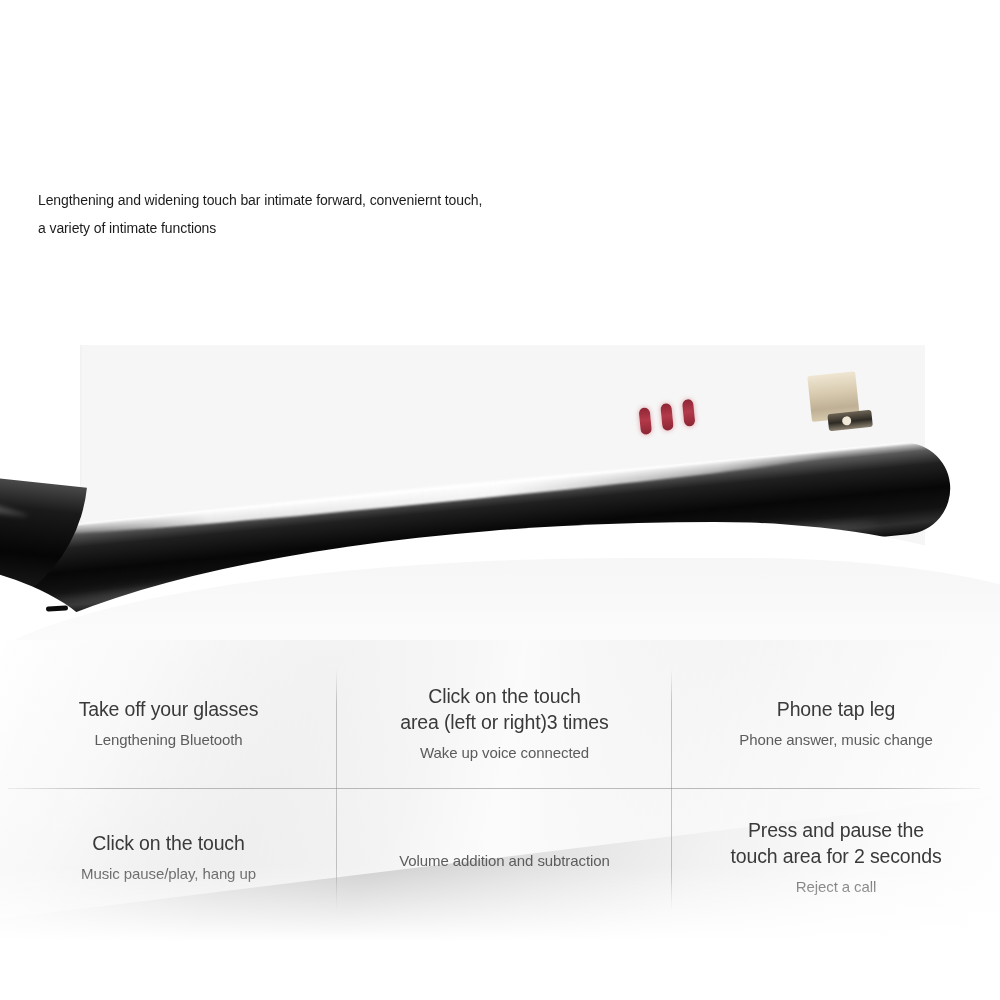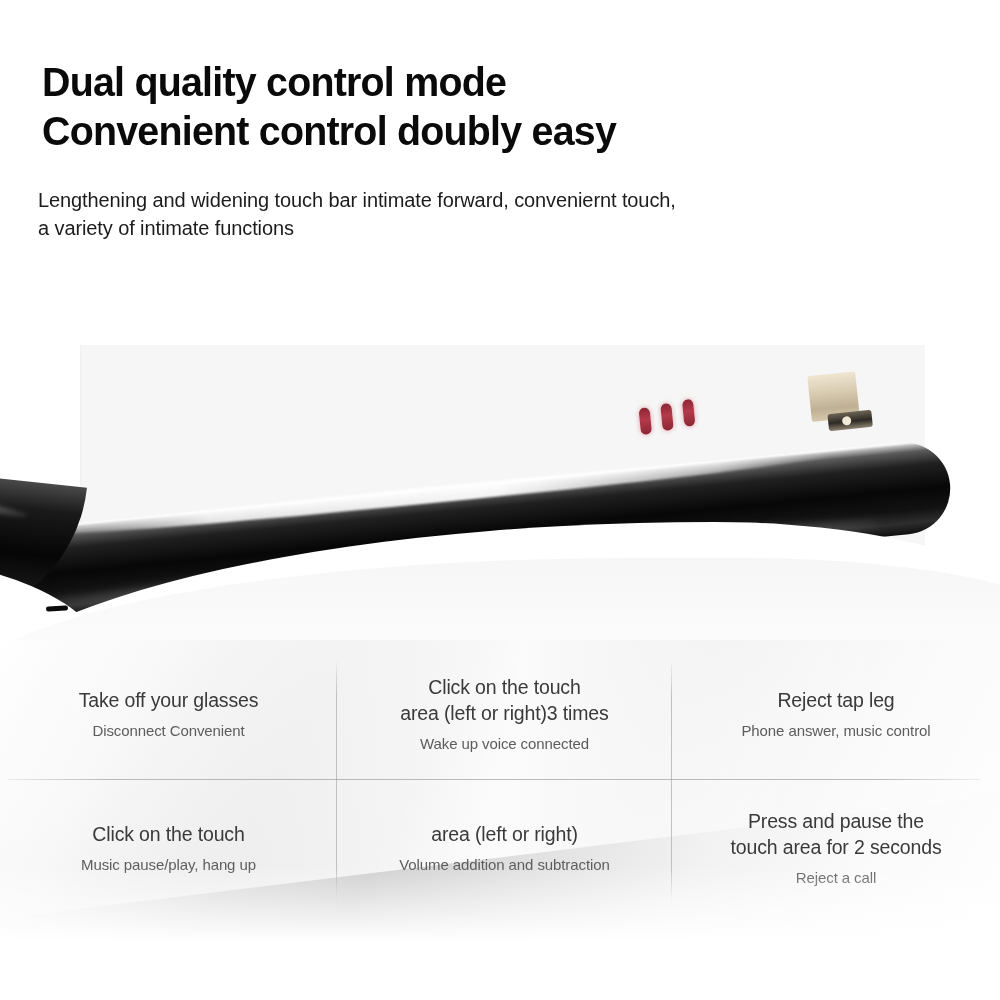--- a/index.html
+++ b/index.html
@@ -42,21 +42,21 @@
   }
 
   
   .subcopy {
     position: absolute;
     left: 38px;
     top: 186px;
     width: 900px;
   }
   .subcopy-line {
-    font-size: 20px;
+    font-size: 14px;
     color: #1c1c1c;
     line-height: 28px;
     white-space: nowrap;
     letter-spacing: -0.1px;
   }
 
   
   .photo-stage {
     position: absolute;
     left: 0;
@@ -323,21 +323,21 @@
     bottom: 0;
     width: 1000px;
     height: 96px;
     background: linear-gradient(to bottom, rgba(255,255,255,0), #ffffff 78%);
     pointer-events: none;
   }
 
   .grid-inner {
     position: absolute;
     left: 0;
-    top: 8px;
+    top: 17px;
     width: 1000px;
     height: 268px;
     display: grid;
     grid-template-columns: 337px 335px 328px;
     grid-template-rows: 132px 136px;
   }
   .cell {
     position: relative;
     display: flex;
     flex-direction: column;
@@ -387,24 +387,20 @@
       rgba(145,145,145,0.6) 10%,
       rgba(145,145,145,0.6) 90%,
       rgba(150,150,150,0.15) 100%);
   }
 </style>
 </head>
 <body>
 
 <div class="page">
 
-  <div class="headline">
-    <div class="headline-line">Dual quality control mode</div>
-    <div class="headline-line">Convenient control doubly easy</div>
-  </div>
 
   <div class="subcopy">
     <div class="subcopy-line">Lengthening and widening touch bar intimate forward, conveniernt touch,</div>
     <div class="subcopy-line">a variety of intimate functions</div>
   </div>
 
   <div class="photo-stage">
     <div class="backdrop-panel"></div>
 
     <div class="arm-wrap">
@@ -435,46 +431,45 @@
     <div class="wave-soft"></div>
   </div>
 
   <div class="gesture-grid">
     <div class="grid-sheen"></div>
 
     <div class="grid-inner">
 
       <div class="cell">
         <div class="cell-title">Take off your glasses</div>
-        <div class="cell-sub">Disconnect Convenient</div>
+        <div class="cell-sub">Lengthening Bluetooth</div>
       </div>
 
       <div class="cell">
         <div class="cell-title">
           <div>Click on the touch</div>
           <div>area (left or right)3 times</div>
         </div>
         <div class="cell-sub">Wake up voice connected</div>
       </div>
 
       <div class="cell">
-        <div class="cell-title">Reject tap leg</div>
-        <div class="cell-sub">Phone answer, music control</div>
+        <div class="cell-title">Phone tap leg</div>
+        <div class="cell-sub">Phone answer, music change</div>
       </div>
 
       <div class="cell">
         <div class="cell-title">
           <div>Click on the touch</div>
         </div>
         <div class="cell-sub">Music pause/play, hang up</div>
       </div>
 
       <div class="cell">
         <div class="cell-title">
-          <div>area (left or right)</div>
         </div>
         <div class="cell-sub">Volume addition and subtraction</div>
       </div>
 
       <div class="cell">
         <div class="cell-title">
           <div>Press and pause the</div>
           <div>touch area for 2 seconds</div>
         </div>
         <div class="cell-sub">Reject a call</div>

